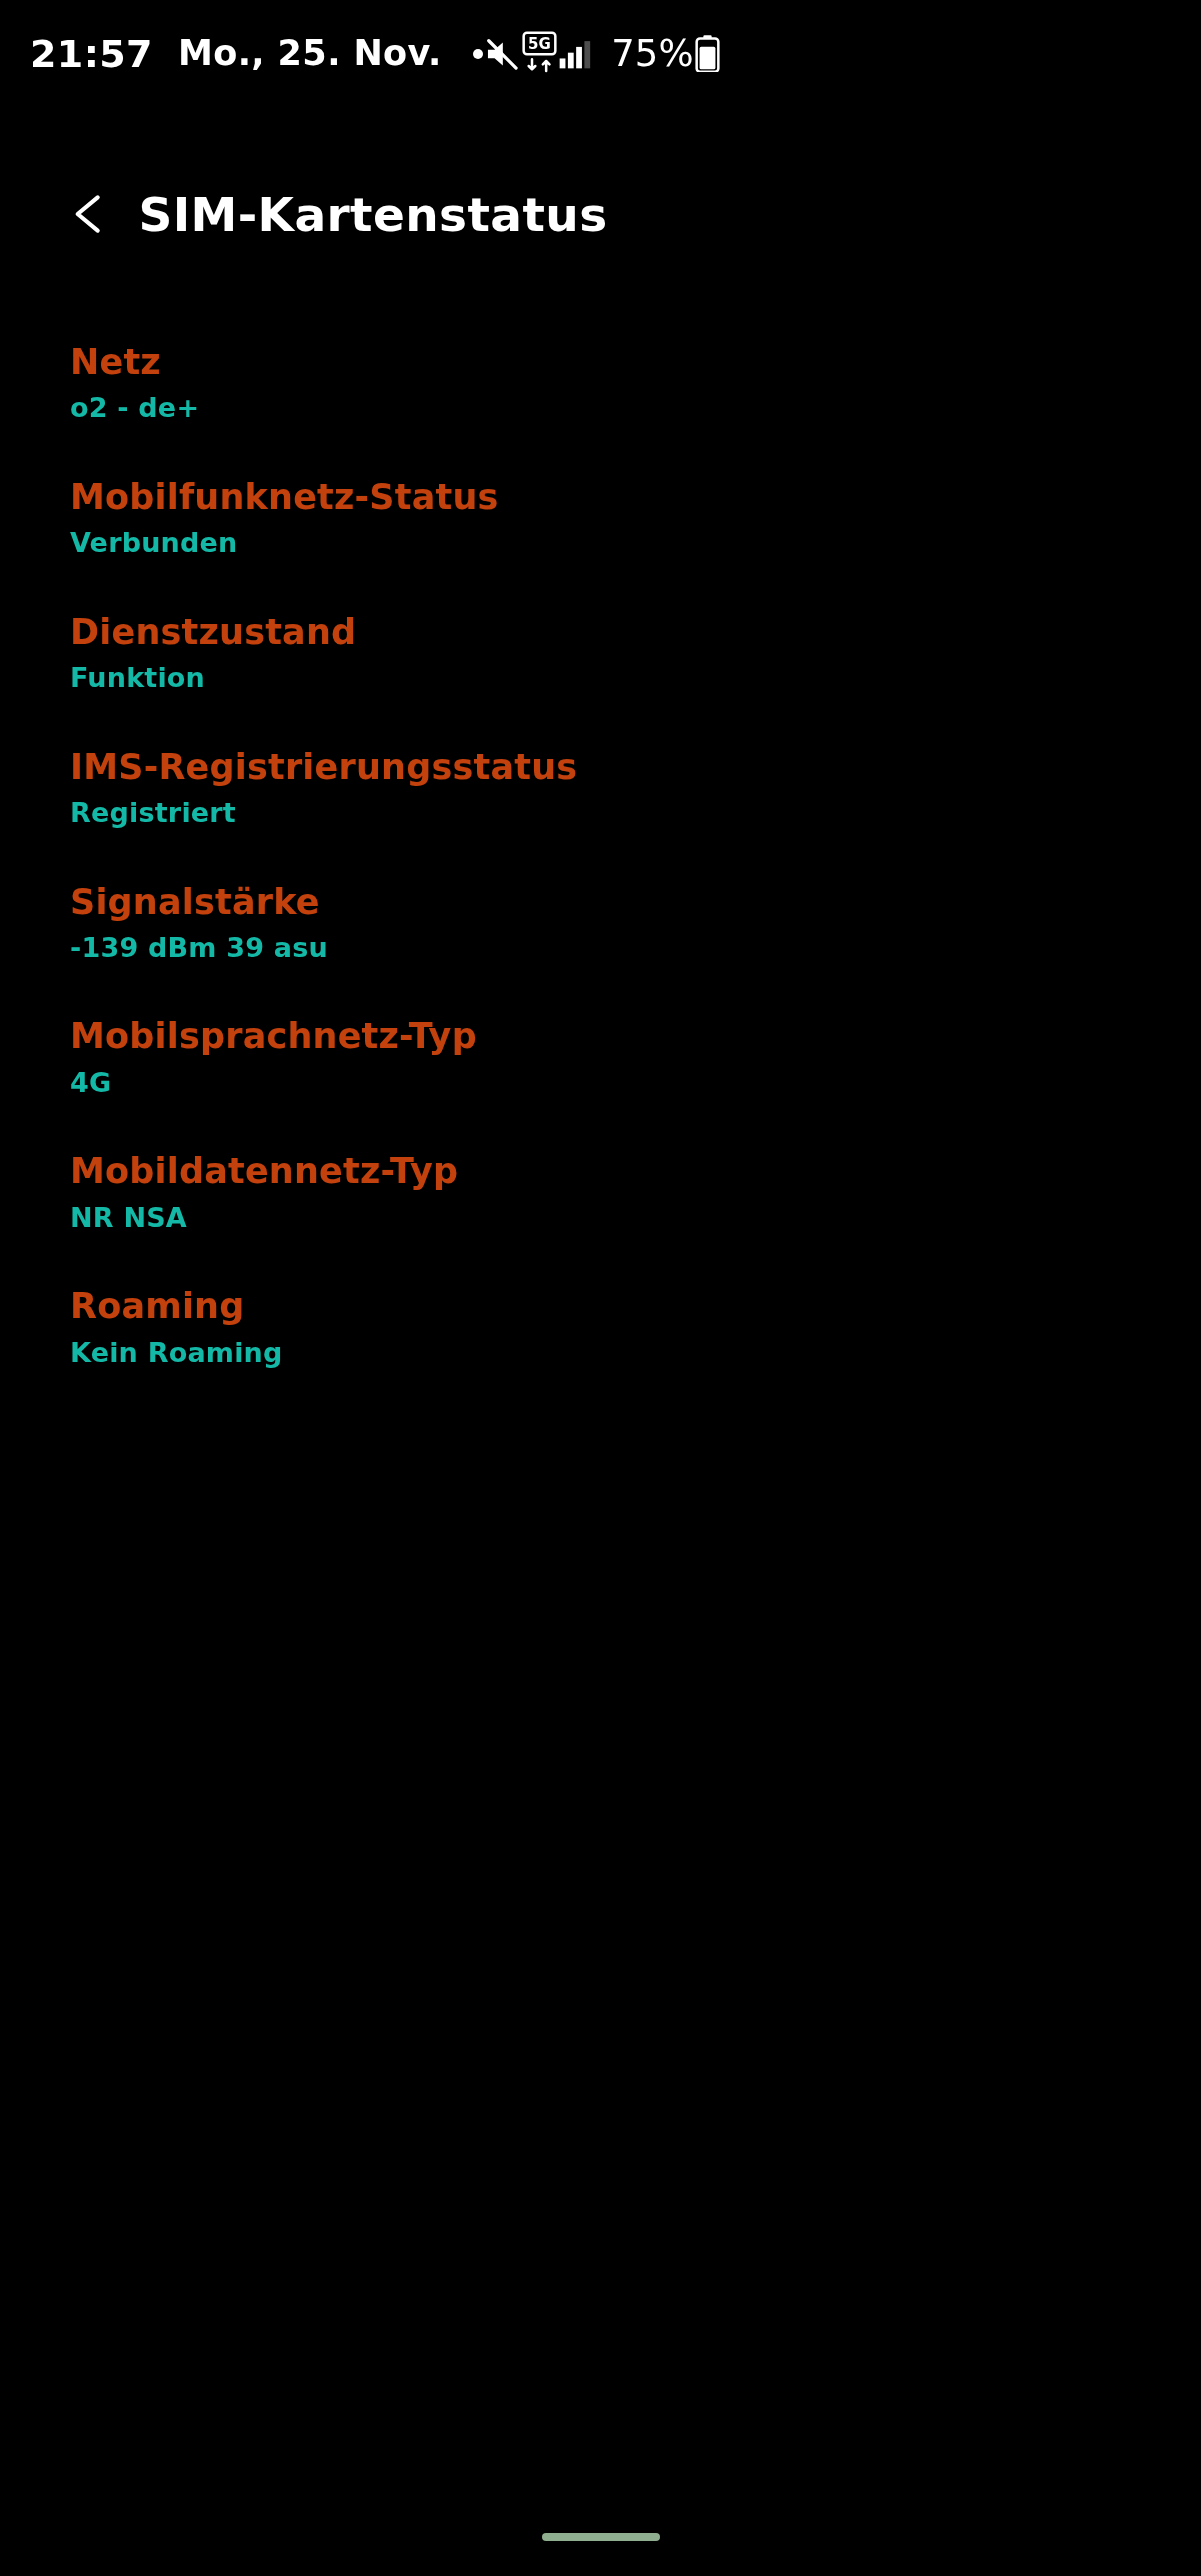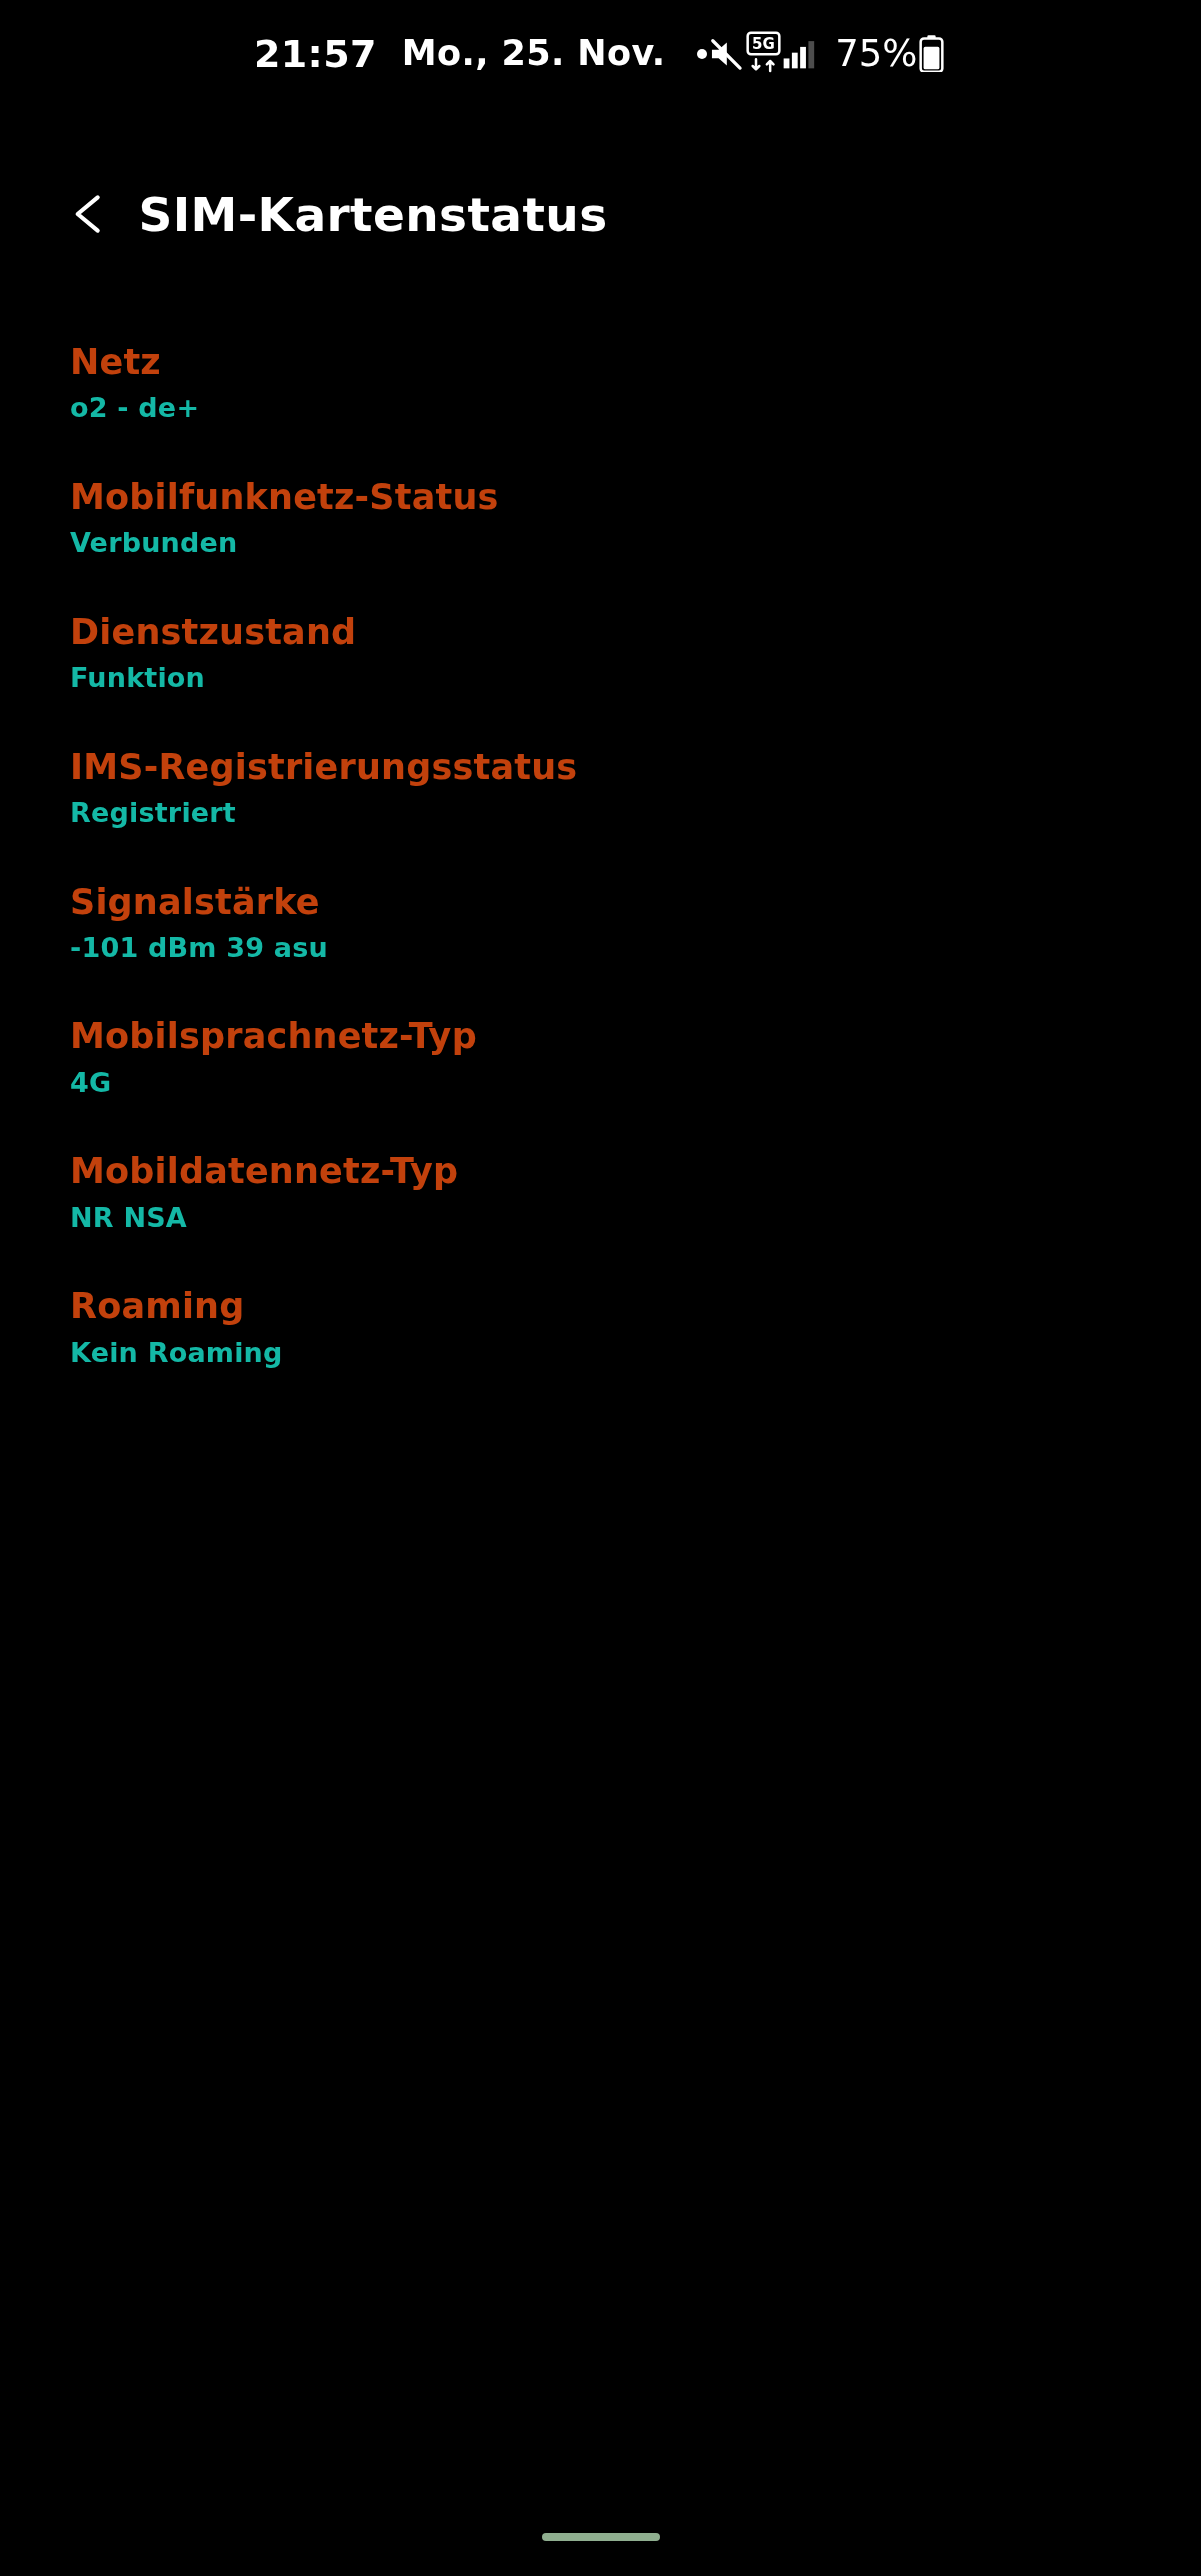--- a/index.html
+++ b/index.html
@@ -19,21 +19,21 @@
 
   
   .status-bar {
     position: absolute;
     top: 0;
     left: 0;
     width: 1201px;
     height: 107px;
     display: flex;
     align-items: center;
-    justify-content: center;
+    justify-content: flex-start;
     padding: 0 33px 0 30px;
     box-sizing: border-box;
   }
   .status-left {
     display: flex;
     align-items: center;
     gap: 25px;
   }
   .status-clock {
     font-size: 38px;
@@ -227,21 +227,21 @@
     <div class="info-value">Funktion</div>
   </div>
 
   <div class="info-item">
     <div class="info-label">IMS-Registrierungsstatus</div>
     <div class="info-value">Registriert</div>
   </div>
 
   <div class="info-item">
     <div class="info-label">Signalstärke</div>
-    <div class="info-value">-101 dBm 39 asu</div>
+    <div class="info-value">-139 dBm 39 asu</div>
   </div>
 
   <div class="info-item">
     <div class="info-label">Mobilsprachnetz-Typ</div>
     <div class="info-value">4G</div>
   </div>
 
   <div class="info-item">
     <div class="info-label">Mobildatennetz-Typ</div>
     <div class="info-value">NR NSA</div>

